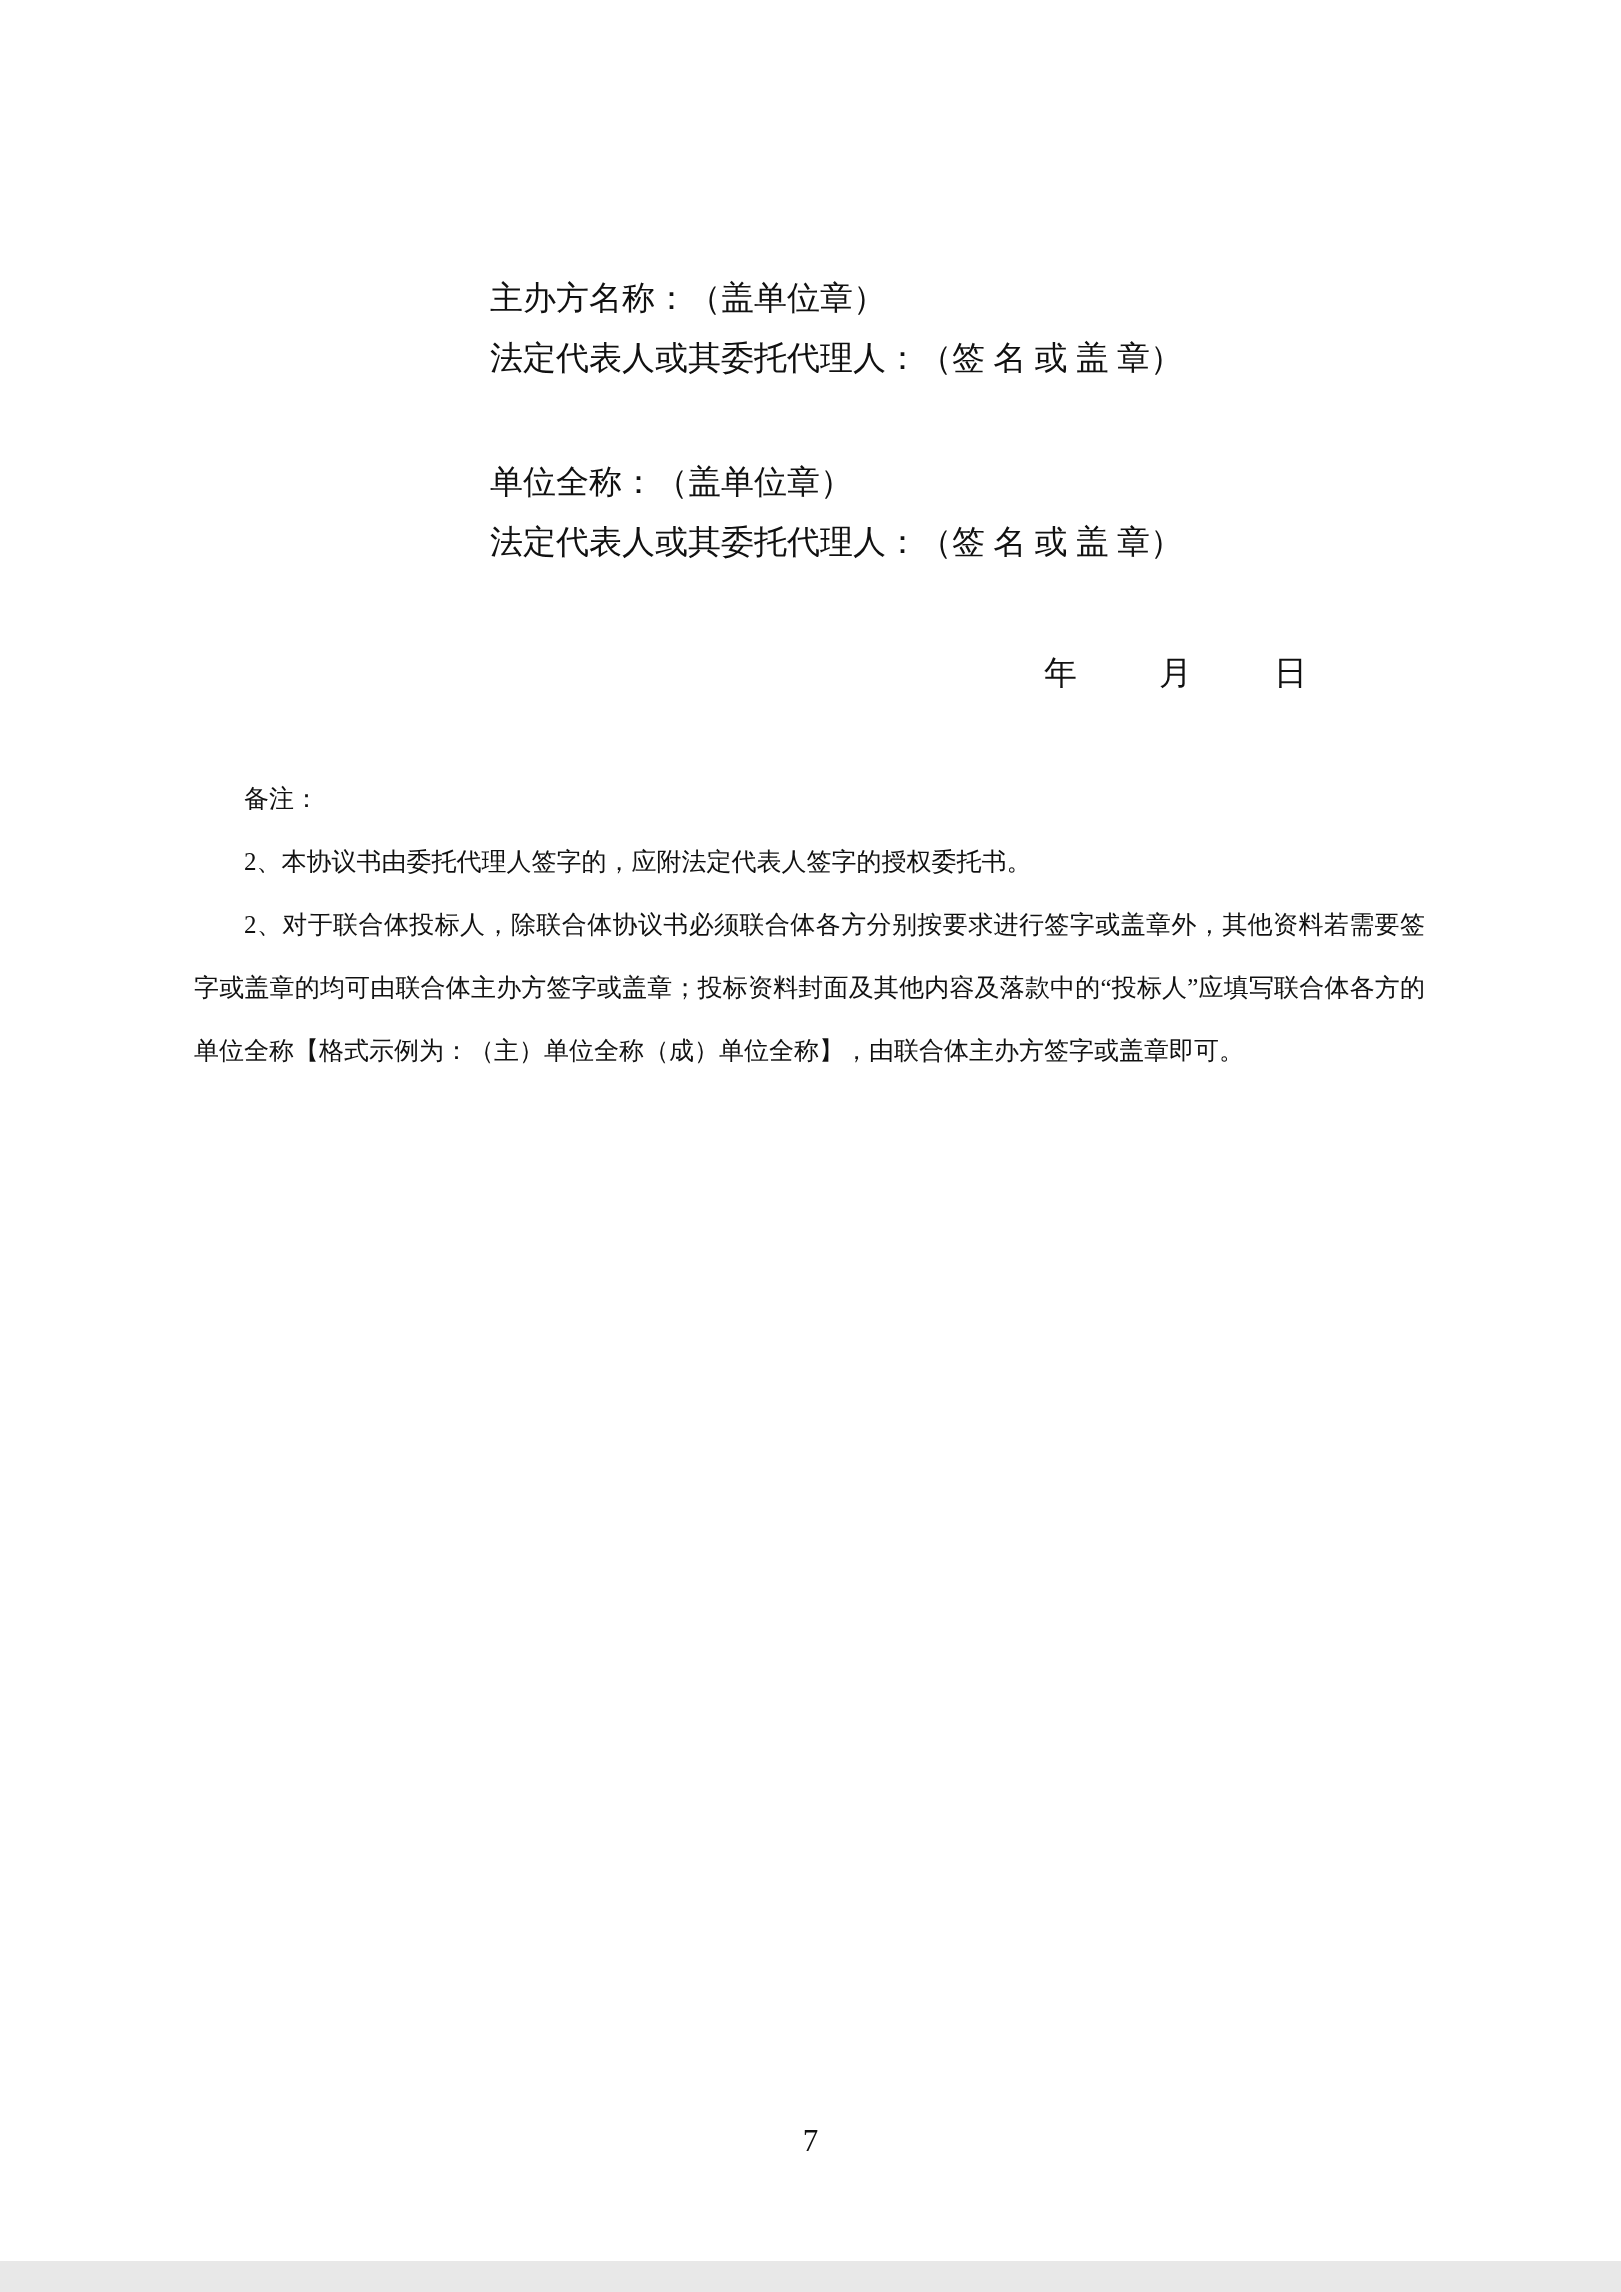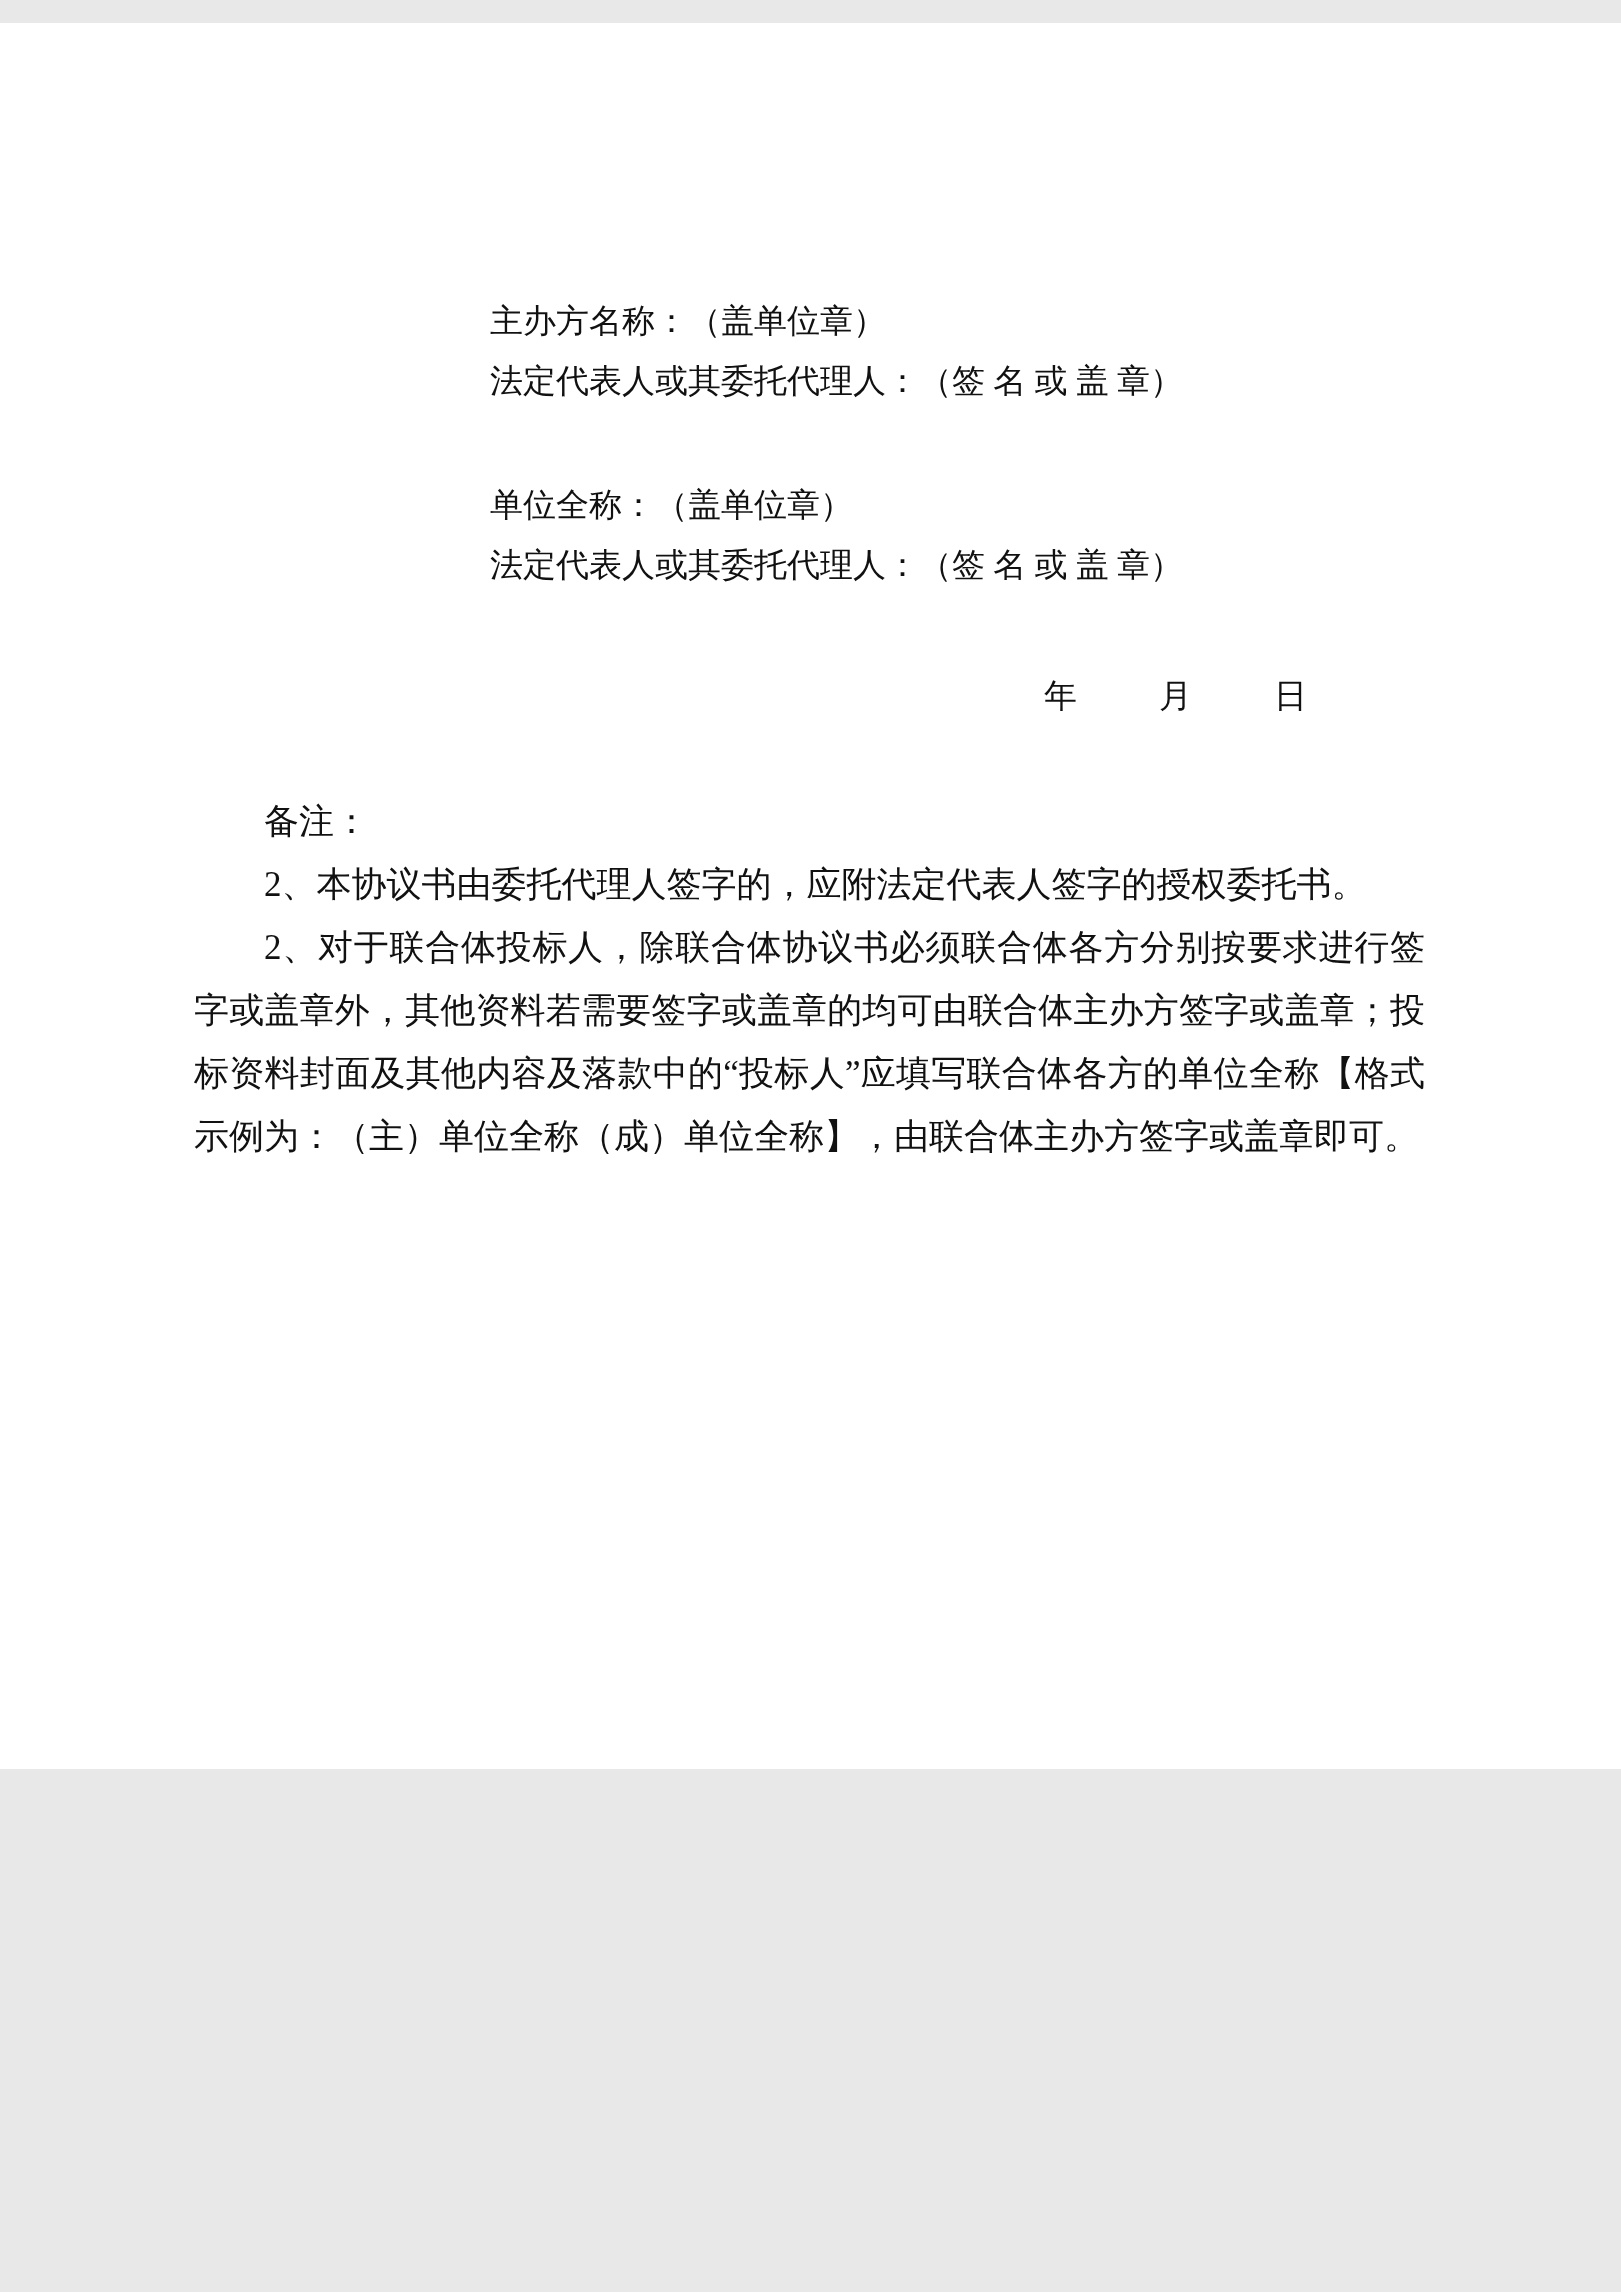--- a/index.html
+++ b/index.html
@@ -3,26 +3,25 @@
 <meta charset="utf-8">
 <style>
   html, body {
     margin: 0;
     padding: 0;
     background: #e8e8e8;
   }
   .page {
     position: relative;
     width: 1621px;
-    height: 1746px;
+    height: 2261px;
     background: #ffffff;
     font-family: "Liberation Serif", "DejaVu Serif", serif;
     color: #111111;
     overflow: hidden;
-    margin-top: 23px;
   }
   .sig-block {
     position: absolute;
     left: 490px;
     font-size: 33px;
     line-height: 60px;
     white-space: nowrap;
   }
   .sig-block p { margin: 0; }
   .sig-block-lead   { top: 268px; }
@@ -37,21 +36,21 @@
     display: flex;
     gap: 82px;
     white-space: nowrap;
   }
 
   .notes {
     position: absolute;
     left: 194px;
     top: 767px;
     width: 1231px;
-    font-size: 35px;
+    font-size: 25px;
     line-height: 63px;
     text-align: justify;
     text-justify: inter-ideograph;
   }
   .notes p {
     margin: 0;
     text-indent: 2em;
   }
 
   .page-number {

